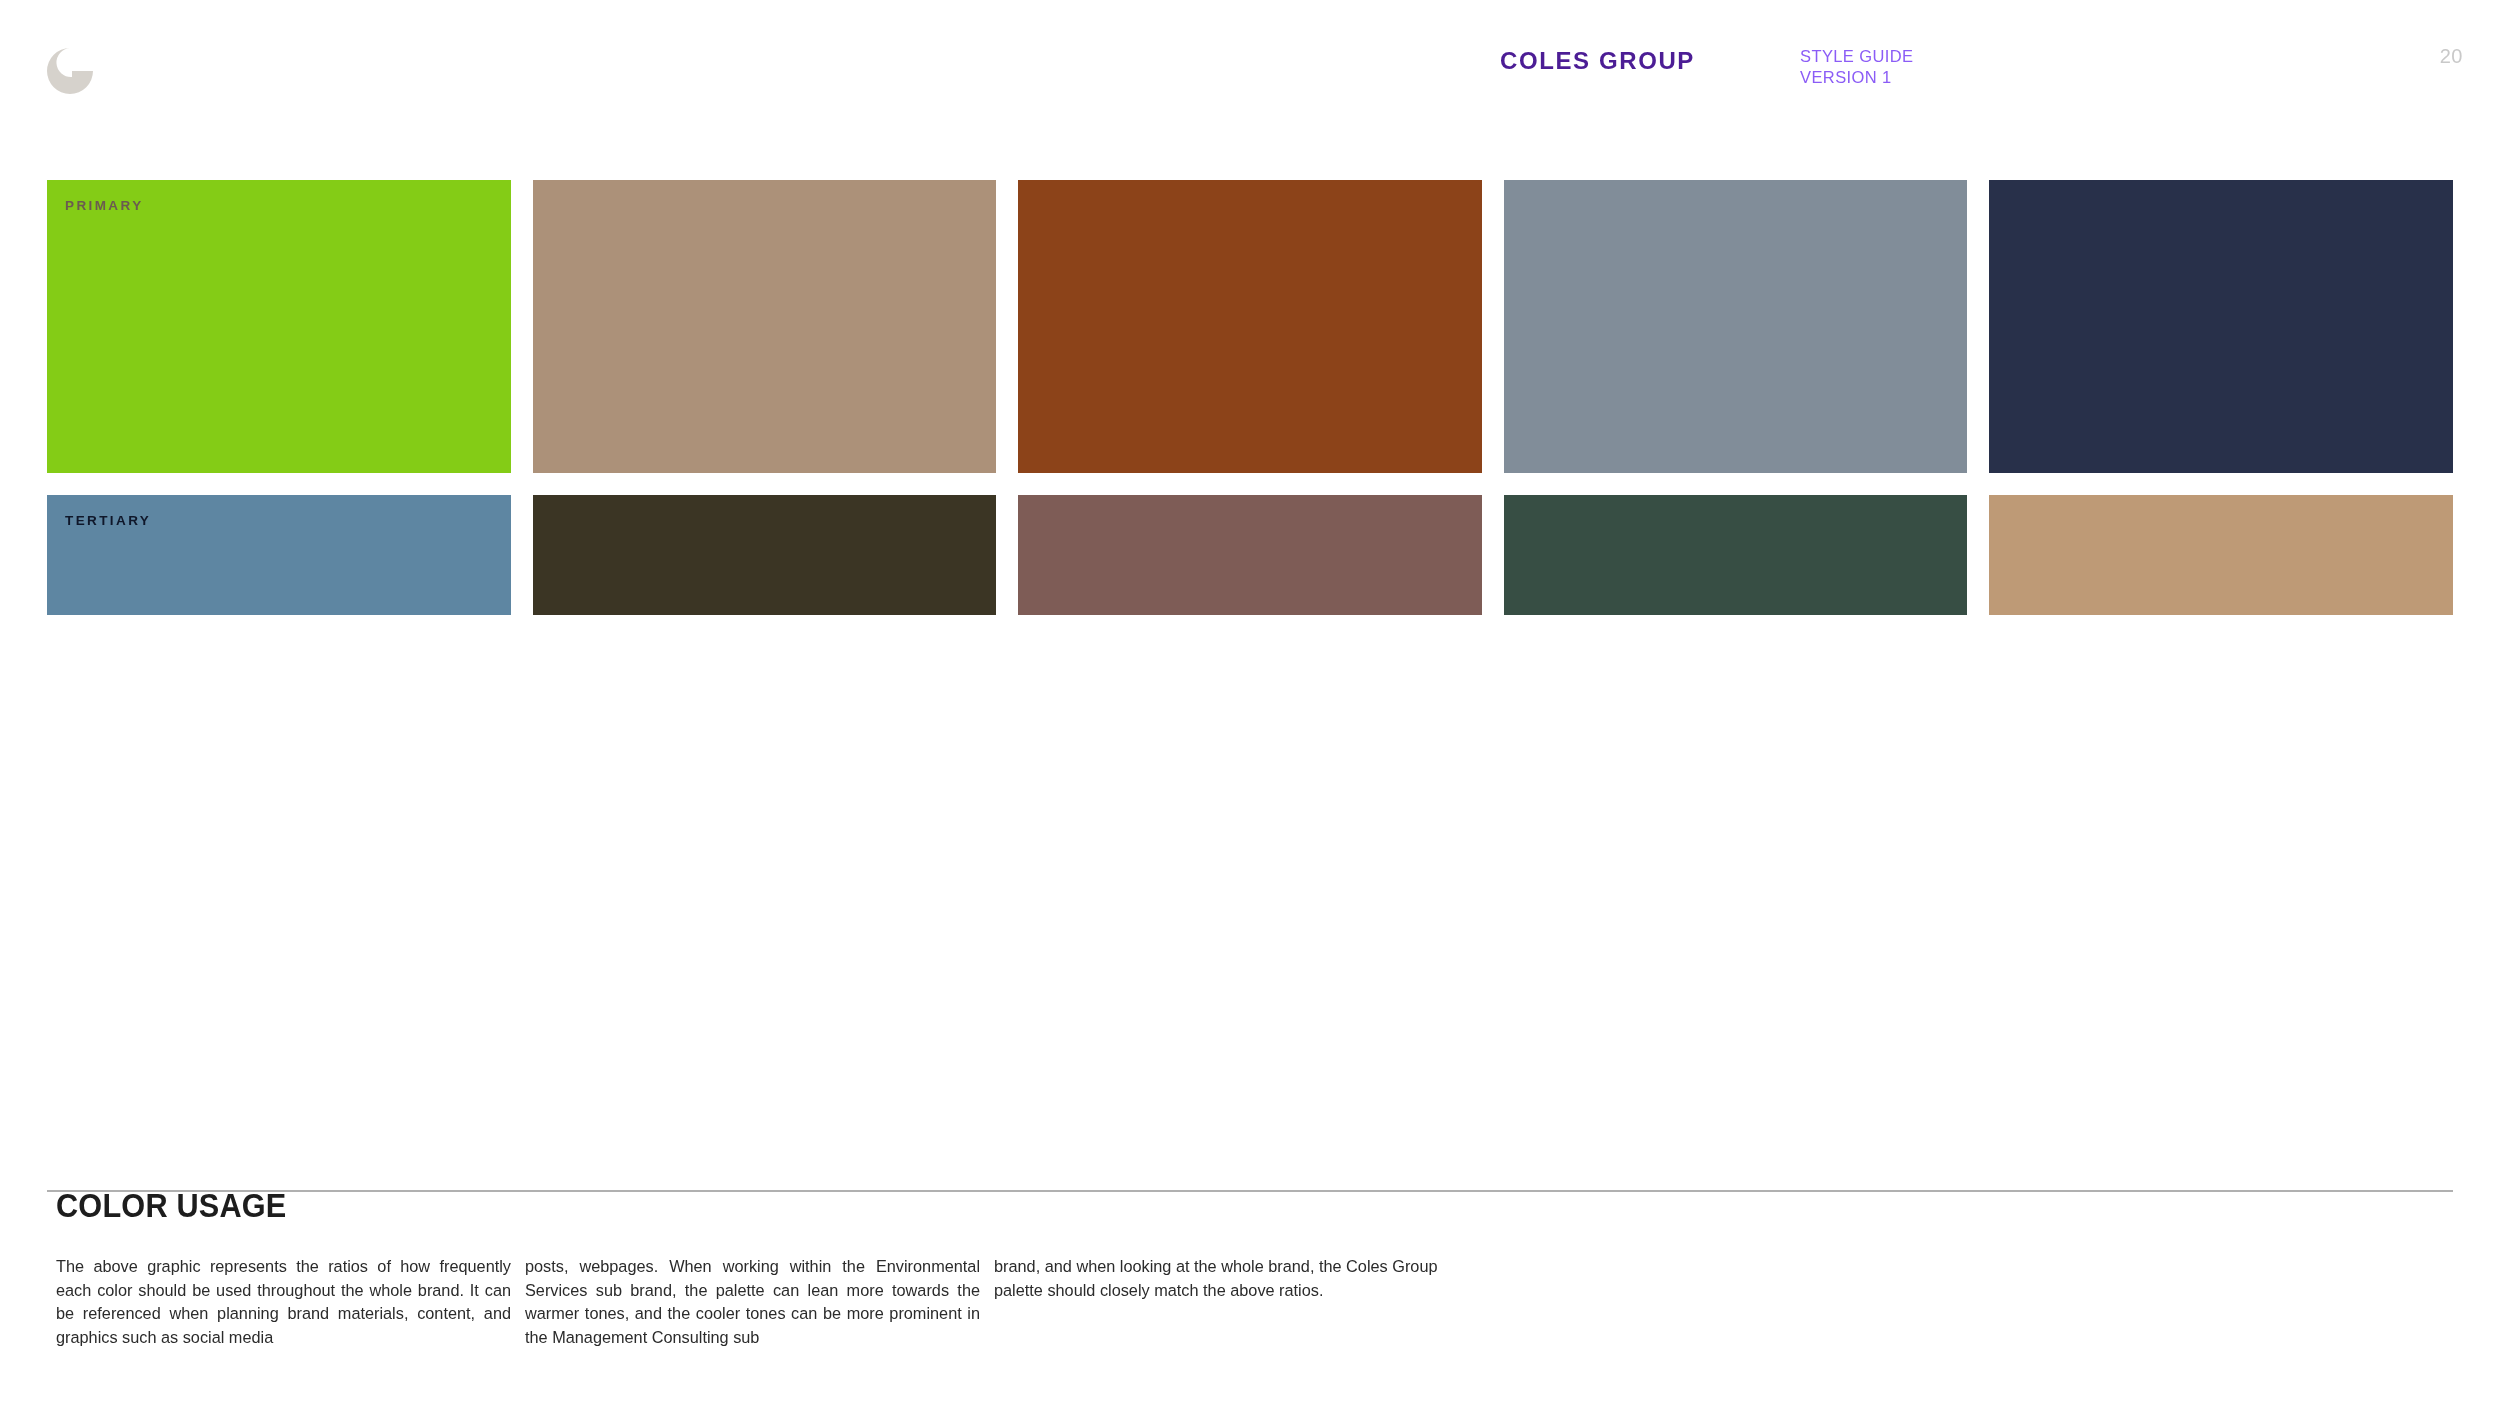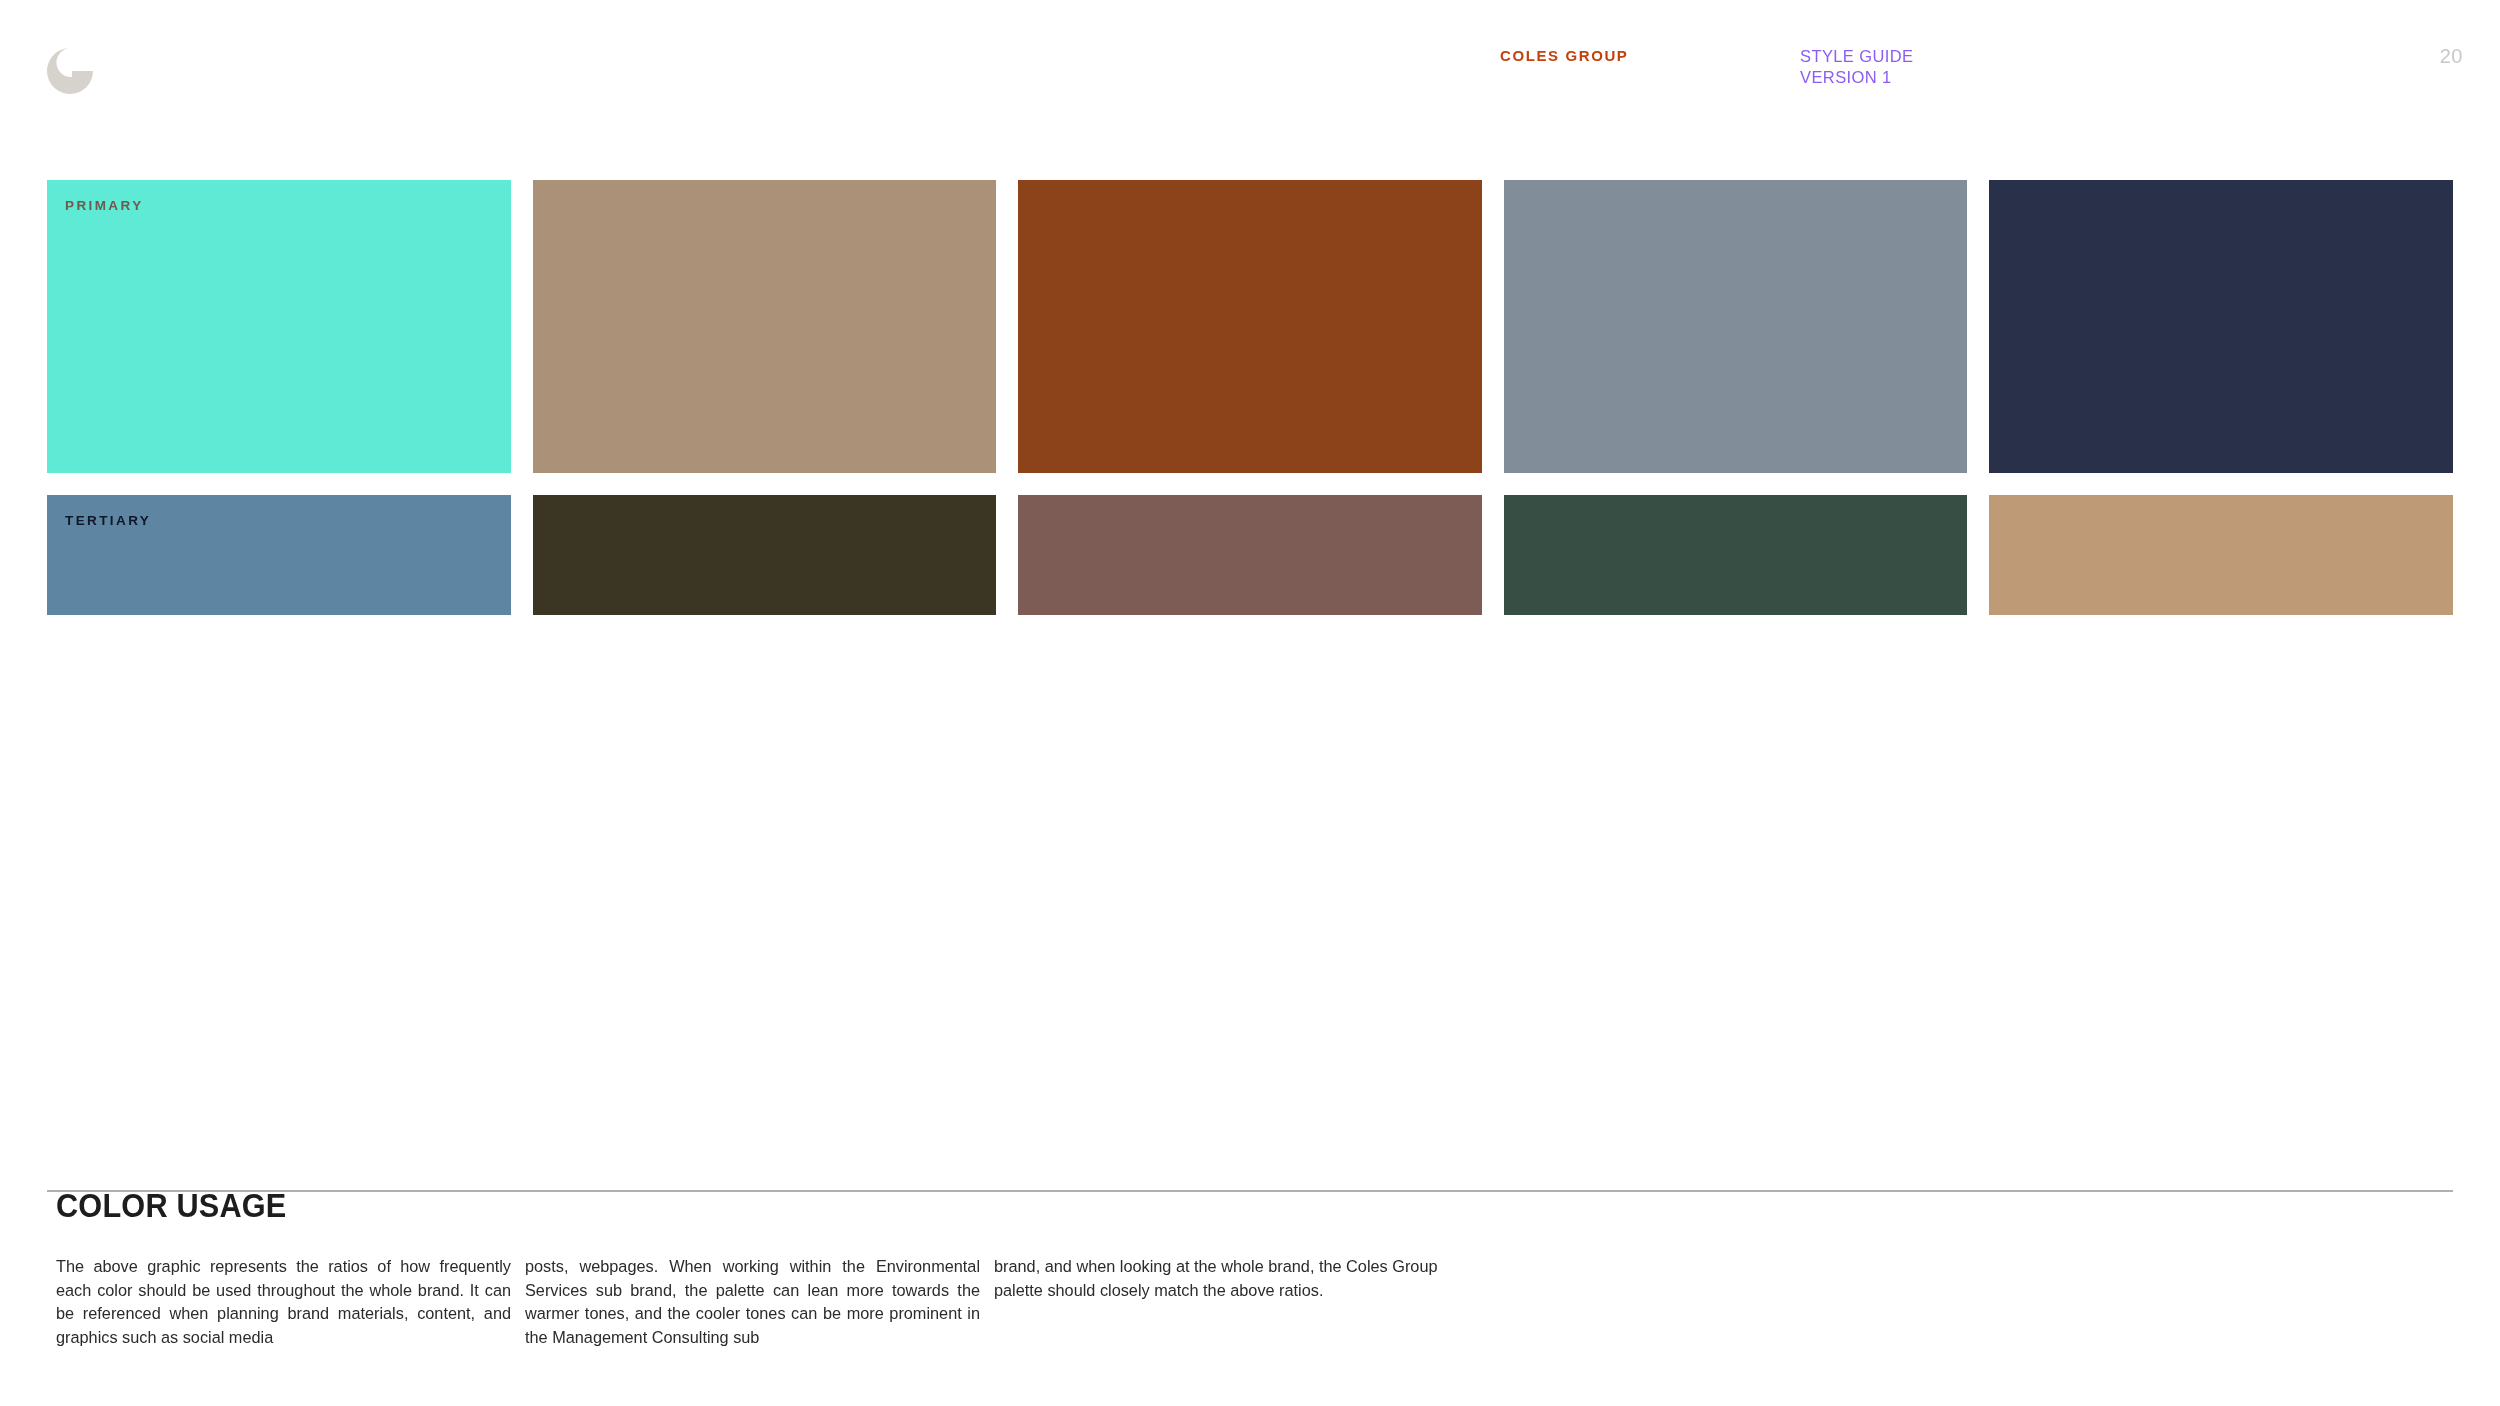--- a/index.html
+++ b/index.html
@@ -36,24 +36,24 @@
     position: absolute;
     right: 0;
     top: 42px;
     width: 1000px;
     height: 60px;
   }
   .hm-brand {
     position: absolute;
     left: 0px;
     top: 5px;
-    font-size: 15px;
+    font-size: 24px;
     font-weight: bold;
     letter-spacing: 1.6px;
-    color: #c2410c;
+    color: #4c1d95;
     white-space: nowrap;
   }
   .hm-guide {
     position: absolute;
     left: 300px;
     top: 4px;
     font-size: 16.5px;
     letter-spacing: 0.4px;
     color: #8b5cf6;
     line-height: 21px;
@@ -162,21 +162,21 @@
       <span class="vline">VERSION 1</span>
     </div>
     <div class="hm-page">20</div>
   </div>
 
 </div>
 
 <div class="palette">
 
   <div class="swatch-row row-primary">
-    <div class="swatch" style="background-color: #5eead4;">
+    <div class="swatch" style="background-color: #84cc16;">
       <span class="swatch-label" style="color: rgb(107, 91, 80);">PRIMARY</span>
     </div>
     <div class="swatch" style="background-color: rgb(172, 145, 121);"></div>
     <div class="swatch" style="background-color: rgb(140, 67, 25);"></div>
     <div class="swatch" style="background-color: rgb(129, 141, 153);"></div>
     <div class="swatch" style="background-color: rgb(40, 48, 74);"></div>
   </div>
 
 
   <div class="swatch-row row-tertiary">

